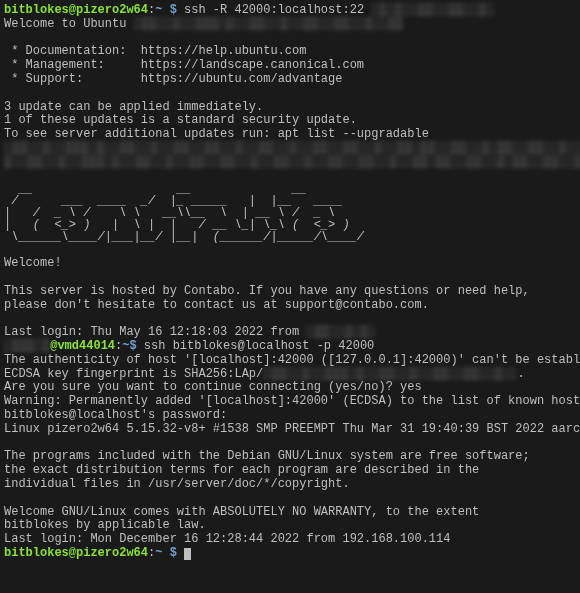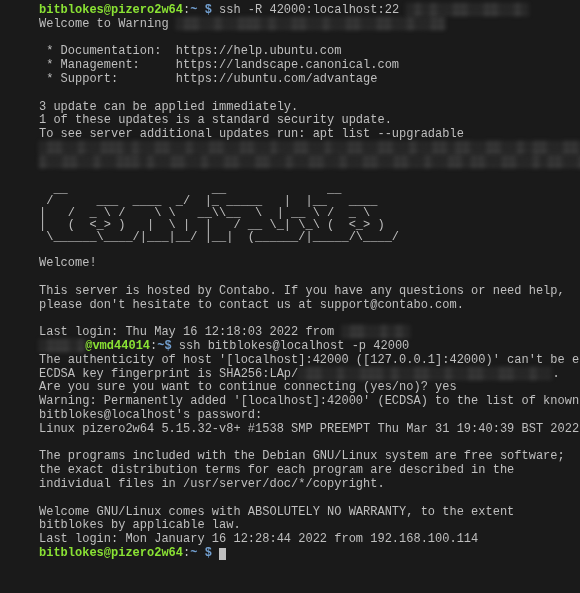--- a/index.html
+++ b/index.html
@@ -6,46 +6,46 @@
       margin: 0;
       padding: 4px;
       background: #1a1a1a;
       font-family: 'Courier New', monospace;
       font-size: 12px;
       line-height: 1.15;
       color: #bfbfbf;
       width: 572px;
       overflow: hidden;
     }
-    .line { white-space: pre; margin-left: 35px; }
+    .line { white-space: pre; }
     .green { color: #8AE234; font-weight: bold; }
     .blue { color: #729FCF; font-weight: bold; }
     .gray { color: #bfbfbf; }
     .cursor {
       display: inline-block;
       width: 7px;
       height: 12px;
       background: #bfbfbf;
       vertical-align: text-bottom;
     }
     .obscured { filter: blur(2px); letter-spacing: -0.5px; }
-    .ascii { letter-spacing: 0; line-height: 1.0; }
+    .ascii { letter-spacing: 0; line-height: 1.0; font-style: italic; }
     .noise {
       display: inline-block;
       color: #888;
       letter-spacing: 0.5px;
     }
   </style>
 </head>
 <body>
 
 
 
 <div class="line"><span class="green">bitblokes@pizero2w64</span><span class="gray">:</span><span class="blue">~ $ </span><span class="gray">ssh -R 42000:localhost:22</span> <span class="noise obscured">░▒░▒░░▒▒░░▒▒░░▒░</span></div>
-<div class="line"><span>Welcome to Warning</span> <span class="noise obscured">░▒▒░░▒░░▒▒▒░▒░░▒▒░░▒░░▒▒░░▒▒░░▒░░▒▒</span></div>
+<div class="line"><span>Welcome to Ubuntu</span> <span class="noise obscured">░▒▒░░▒░░▒▒▒░▒░░▒▒░░▒░░▒▒░░▒▒░░▒░░▒▒</span></div>
 <div class="line">&nbsp;</div>
 <div class="line"> * Documentation:  https://help.ubuntu.com</div>
 <div class="line"> * Management:     https://landscape.canonical.com</div>
 <div class="line"> * Support:        https://ubuntu.com/advantage</div>
 <div class="line">&nbsp;</div>
 <div class="line">3 update can be applied immediately.</div>
 <div class="line">1 of these updates is a standard security update.</div>
 <div class="line">To see server additional updates run: apt list --upgradable</div>
 <div class="line noise obscured">░▒▒░░▒░░▒▒▒░▒░░▒▒░░▒░░▒▒░░▒▒░░▒░░▒▒░░▒░░▒▒░░▒▒░░▒░░▒▒░▒▒░░▒▒░░▒░▒▒░░▒▒░░▒░░▒▒░</div>
 <div class="line noise obscured">▒░░▒▒░░▒░░▒▒▒░▒░░▒▒░░▒░░▒▒░░▒▒░░▒░░▒▒░░▒░░▒▒░░▒▒░░▒░░▒▒░▒▒░░▒▒░░▒░▒▒░░▒▒░░▒░░▒</div>
@@ -69,17 +69,17 @@
 <div class="line">Warning: Permanently added '[localhost]:42000' (ECDSA) to the list of known hosts.</div>
 <div class="line">bitblokes@localhost's password:</div>
 <div class="line">Linux pizero2w64 5.15.32-v8+ #1538 SMP PREEMPT Thu Mar 31 19:40:39 BST 2022 aarch64</div>
 <div class="line">&nbsp;</div>
 <div class="line">The programs included with the Debian GNU/Linux system are free software;</div>
 <div class="line">the exact distribution terms for each program are described in the</div>
 <div class="line">individual files in /usr/server/doc/*/copyright.</div>
 <div class="line">&nbsp;</div>
 <div class="line">Welcome GNU/Linux comes with ABSOLUTELY NO WARRANTY, to the extent</div>
 <div class="line">bitblokes by applicable law.</div>
-<div class="line">Last login: Mon January 16 12:28:44 2022 from 192.168.100.114</div>
+<div class="line">Last login: Mon December 16 12:28:44 2022 from 192.168.100.114</div>
 <div class="line"><span class="green">bitblokes@pizero2w64</span><span class="gray">:</span><span class="blue">~ $ </span><span class="cursor"></span></div>
 
 
 
 
 </body></html>

